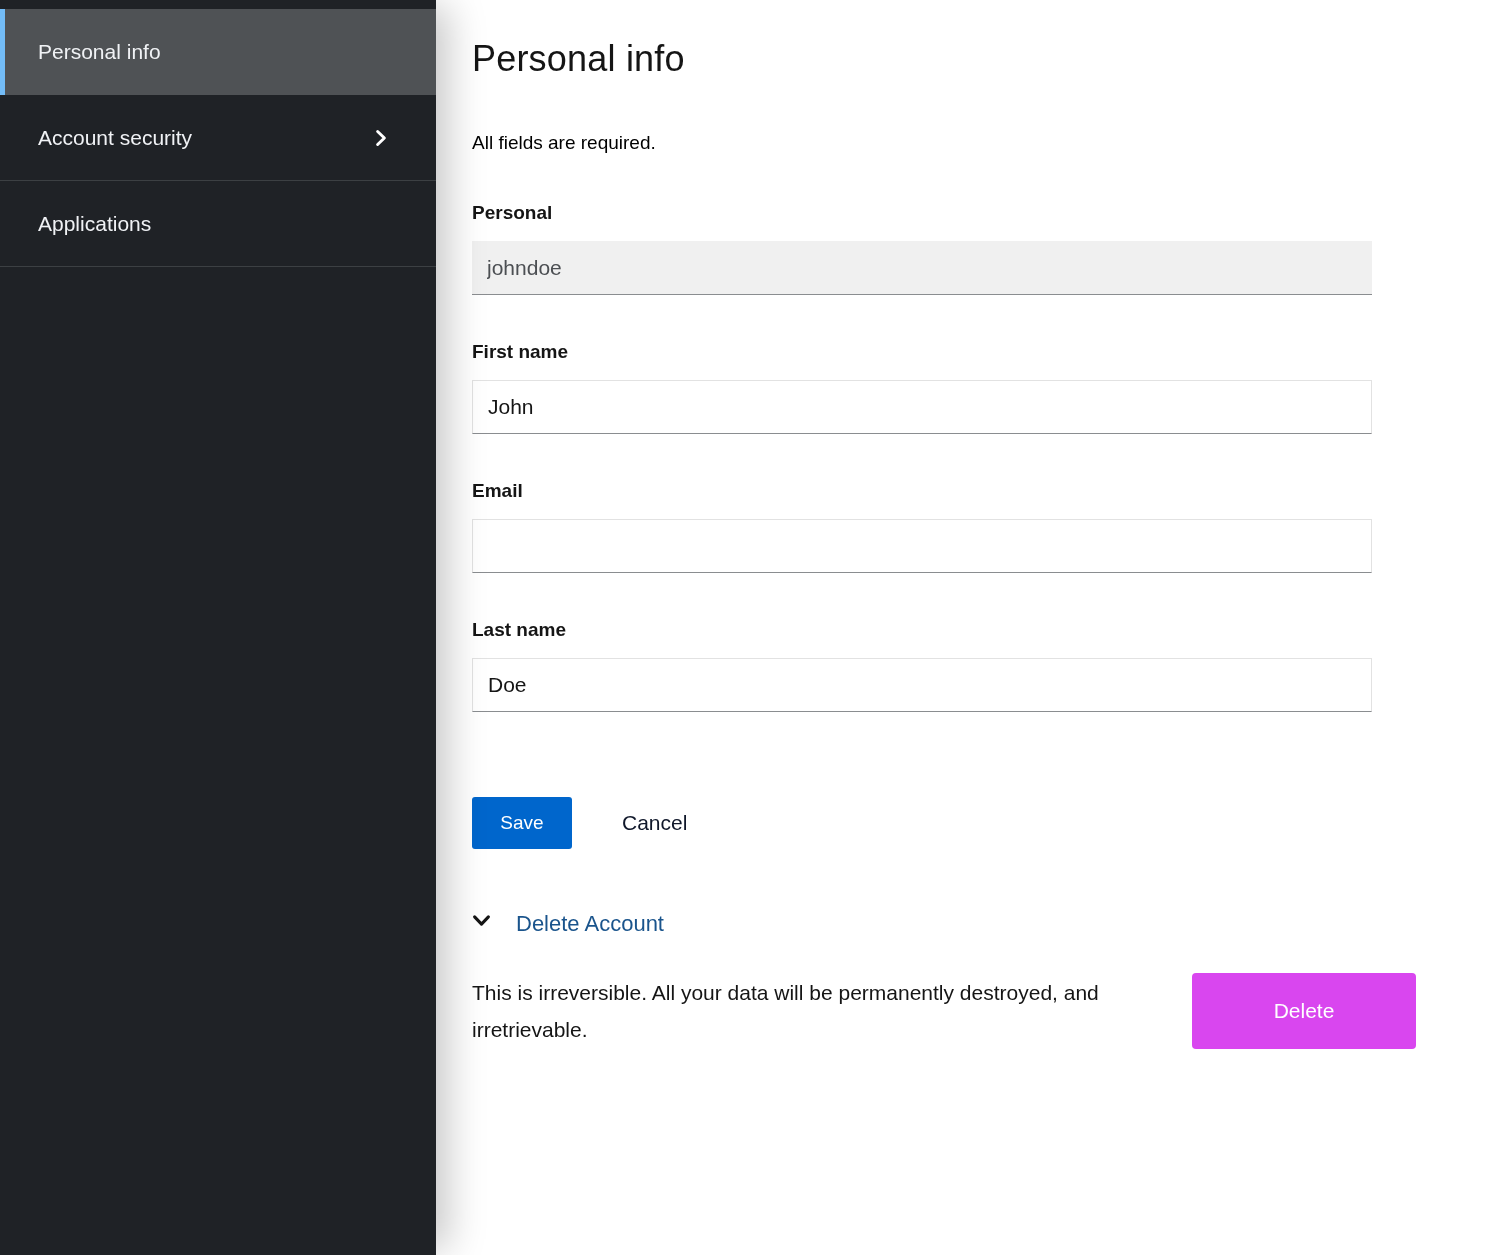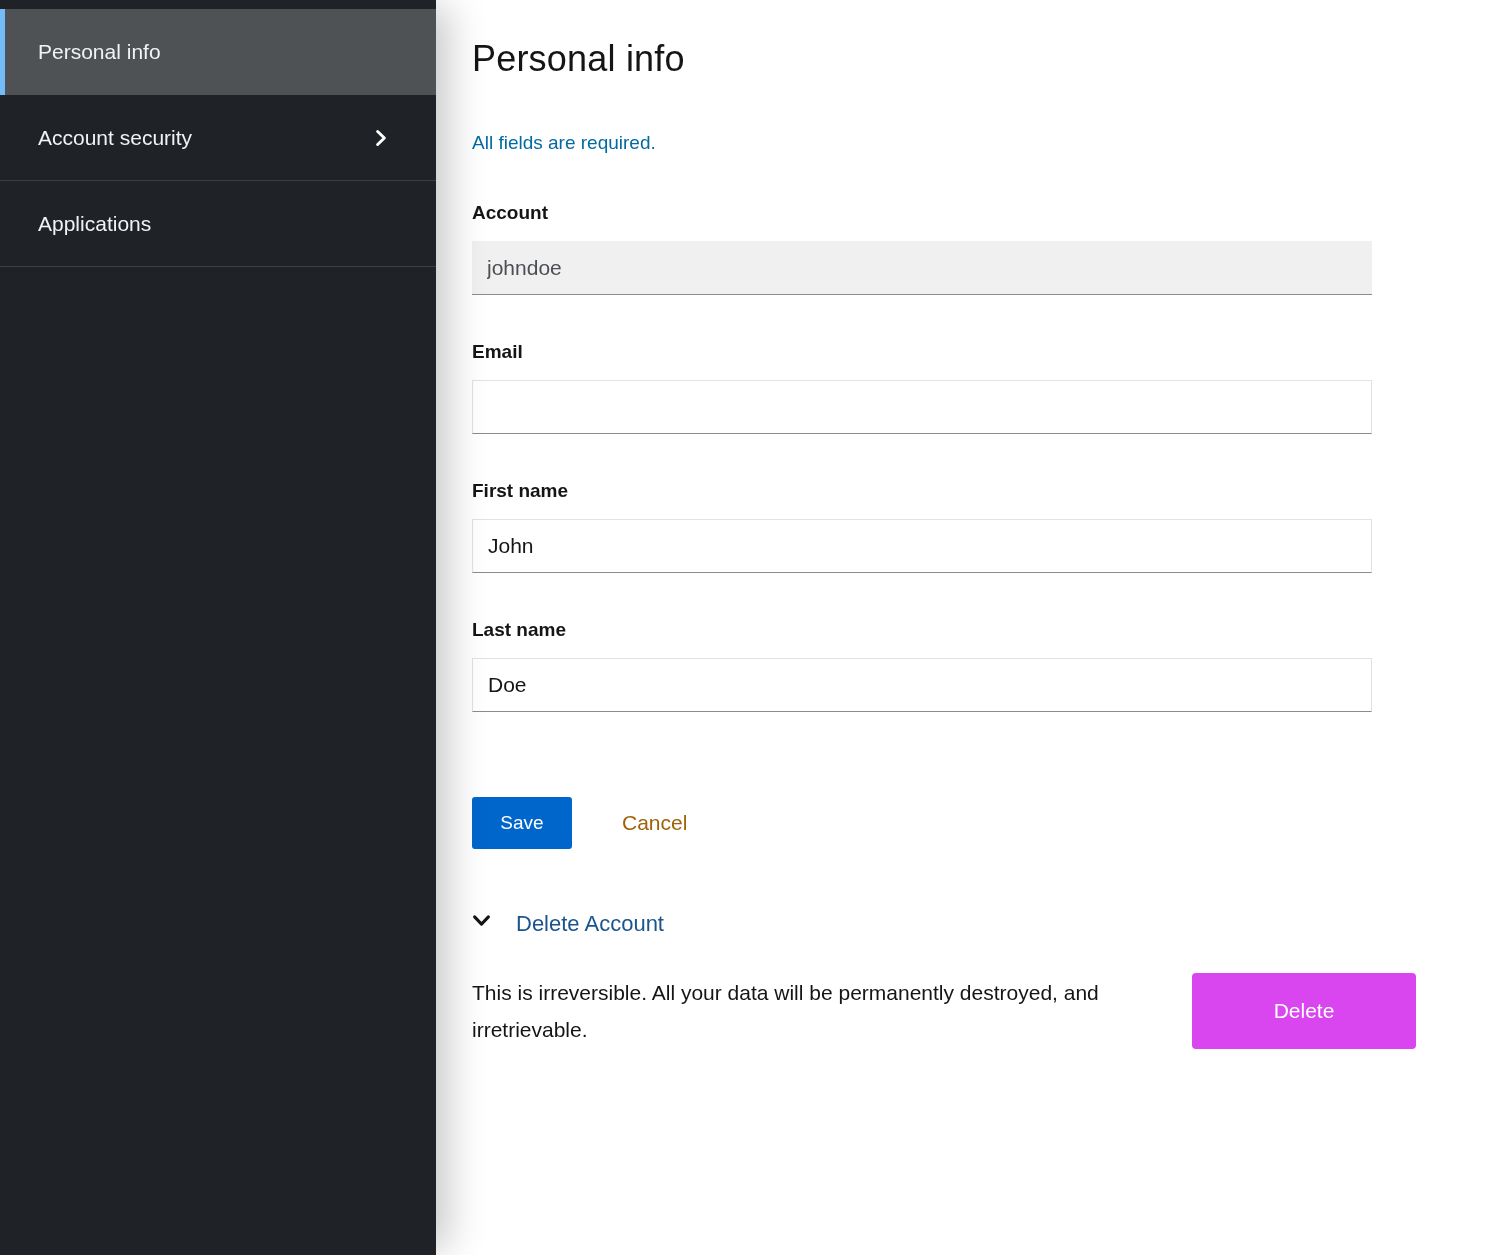--- a/index.html
+++ b/index.html
@@ -51,21 +51,21 @@
     letter-spacing: 0.2px;
   }
   .page-subtitle {
     margin-top: 56px;
     font-size: 21px;
     color: #151515;
   }
   .required-note {
     margin-top: 52px;
     font-size: 19px;
-    color: #0369a1;
+    color: #000000;
   }
   .form { width: 900px; }
   .form-group { margin-top: 46px; }
   .form-group:first-child { margin-top: 48px; }
   .field-label {
     display: block;
     font-size: 19px;
     font-weight: 700;
     color: #151515;
   }
@@ -102,21 +102,21 @@
     border: none;
     border-radius: 3px;
     font-family: Liberation Sans, sans-serif;
     font-size: 19px;
     padding: 0 26px;
     cursor: pointer;
   }
   .cancel-link {
     margin-left: 50px;
     font-size: 21px;
-    color: #a16207;
+    color: #0f172a;
     text-decoration: none;
     cursor: pointer;
   }
 
   .delete-toggle {
     margin-top: 62px;
     display: flex;
     align-items: flex-start;
     background: none;
     border: none;
@@ -179,32 +179,32 @@
   <main class="content">
 
     <h1 class="page-title">Personal info</h1>
 
 
     <p class="required-note">All fields are required.</p>
 
     <form class="form">
 
       <div class="form-group">
-        <label class="field-label">Account</label>
+        <label class="field-label">Personal</label>
         <input class="text-input" type="text" disabled="" value="johndoe" style="">
+      </div>
+
+      <div class="form-group">
+        <label class="field-label">First name</label>
+        <input class="text-input" type="text" value="John" style="">
       </div>
 
       <div class="form-group">
         <label class="field-label">Email</label>
         <input class="text-input" type="text" value="" style="">
-      </div>
-
-      <div class="form-group">
-        <label class="field-label">First name</label>
-        <input class="text-input" type="text" value="John" style="">
       </div>
 
       <div class="form-group">
         <label class="field-label">Last name</label>
         <input class="text-input" type="text" value="Doe" style="">
       </div>
 
       <div class="actions-row">
         <button class="save-button" type="button">Save</button>
         <a class="cancel-link" href="#">Cancel</a>

